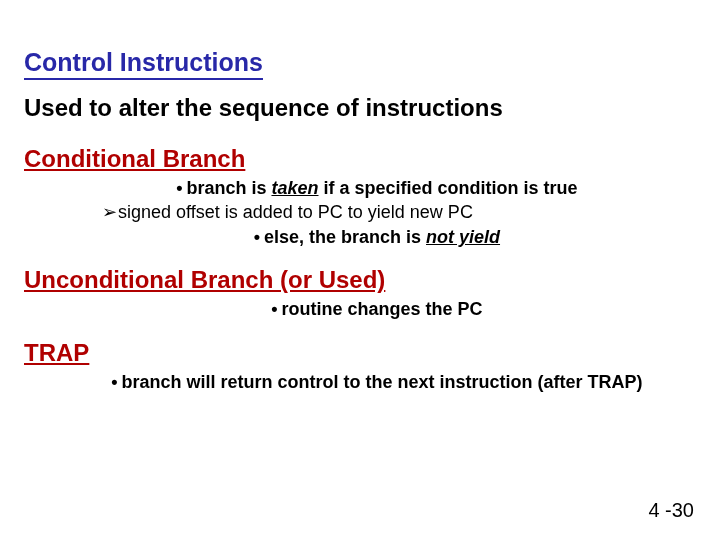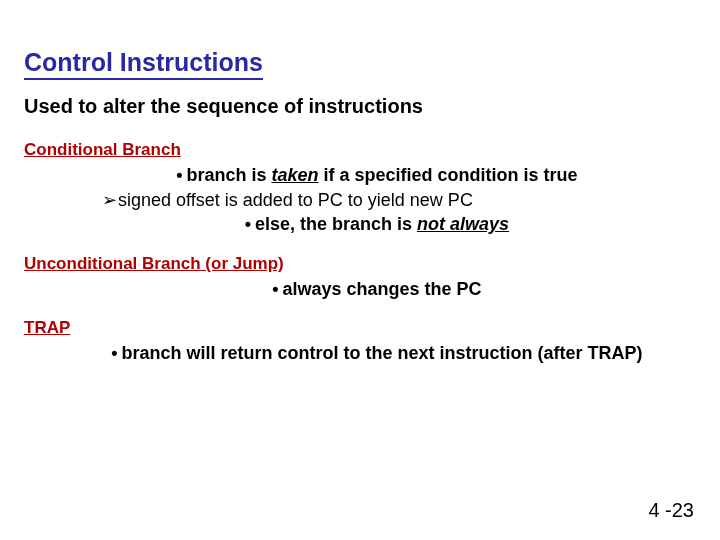--- a/index.html
+++ b/index.html
@@ -22,27 +22,27 @@
   .title {
     font-size: 25px;
     font-weight: bold;
     color: #2828a8;
     margin: 0 0 8px 0;
     border-bottom: 2px solid #2828a8;
     display: inline-block;
     padding-bottom: 1px;
   }
   .intro {
-    font-size: 20px;
+    font-size: 24px;
     font-weight: bold;
     margin: 6px 0 22px 0;
     line-height: 1.2;
   }
   .h2 {
-    font-size: 17px;
+    font-size: 24px;
     font-weight: bold;
     color: #b00000;
     margin: 6px 0 4px 0;
   }
   .h2 .u { text-decoration: underline; }
   .b1 {
     font-size: 18px;
     font-weight: bold;
     margin: 2px 0 2px 30px;
     line-height: 1.25;
@@ -88,37 +88,37 @@
   <div class="h2">
     <span class="u">Conditional Branch</span>
   </div>
   <div class="b1">
     <span class="dot">•</span><span>branch is </span><span class="it ud">taken</span><span> if a specified condition is true</span>
   </div>
   <div class="b2">
     <span class="arrow">➢</span><span>signed offset is added to PC to yield new PC</span>
   </div>
   <div class="b1">
-    <span class="dot">•</span><span>else, the branch is </span><span class="it ud">not always</span>
+    <span class="dot">•</span><span>else, the branch is </span><span class="it ud">not yield</span>
   </div>
 
   <div class="gap-s"></div>
 
   
   <div class="h2">
-    <span class="u">Unconditional Branch (or Jump)</span>
+    <span class="u">Unconditional Branch (or Used)</span>
   </div>
   <div class="b1">
-    <span class="dot">•</span><span>always changes the PC</span>
+    <span class="dot">•</span><span>routine changes the PC</span>
   </div>
 
   <div class="gap-s"></div>
 
   
   <div class="h2">
     <span class="u">TRAP</span>
   </div>
   <div class="b1">
     <span class="dot">•</span><span>branch will return control to the next instruction (after TRAP)</span>
   </div>
 
-  <div class="pgnum">4 -23</div>
+  <div class="pgnum">4 -30</div>
 </div>
 
 </body></html>

